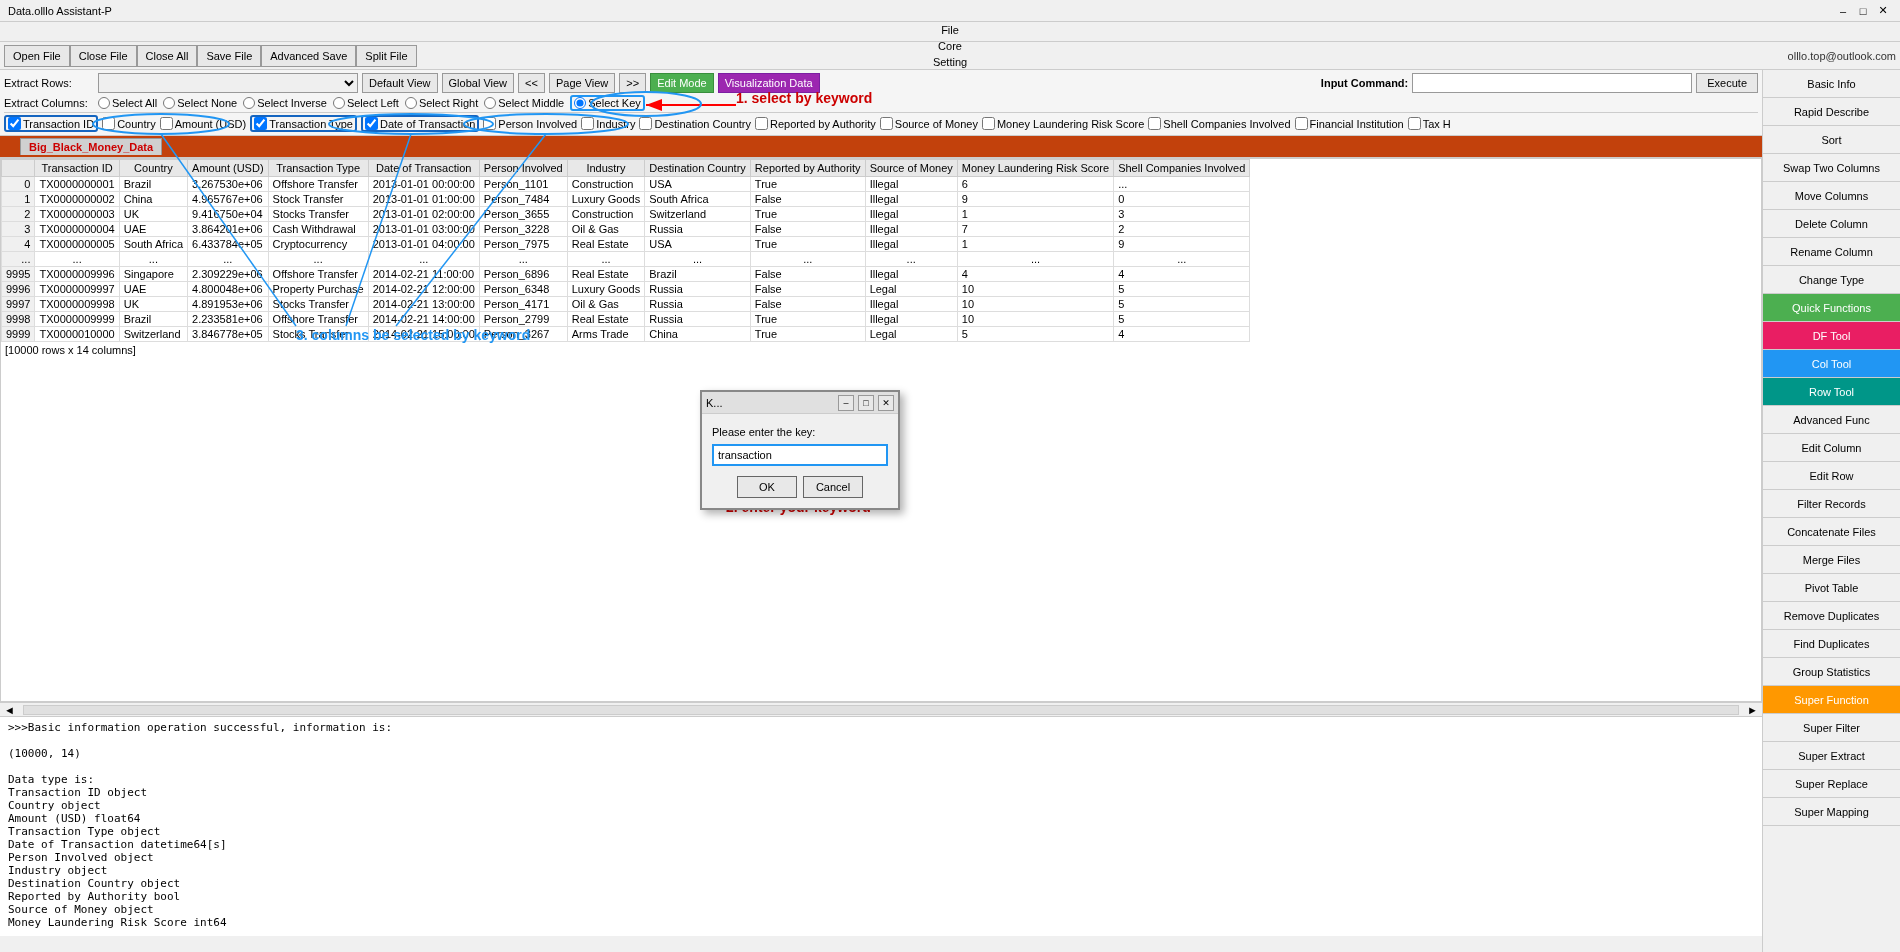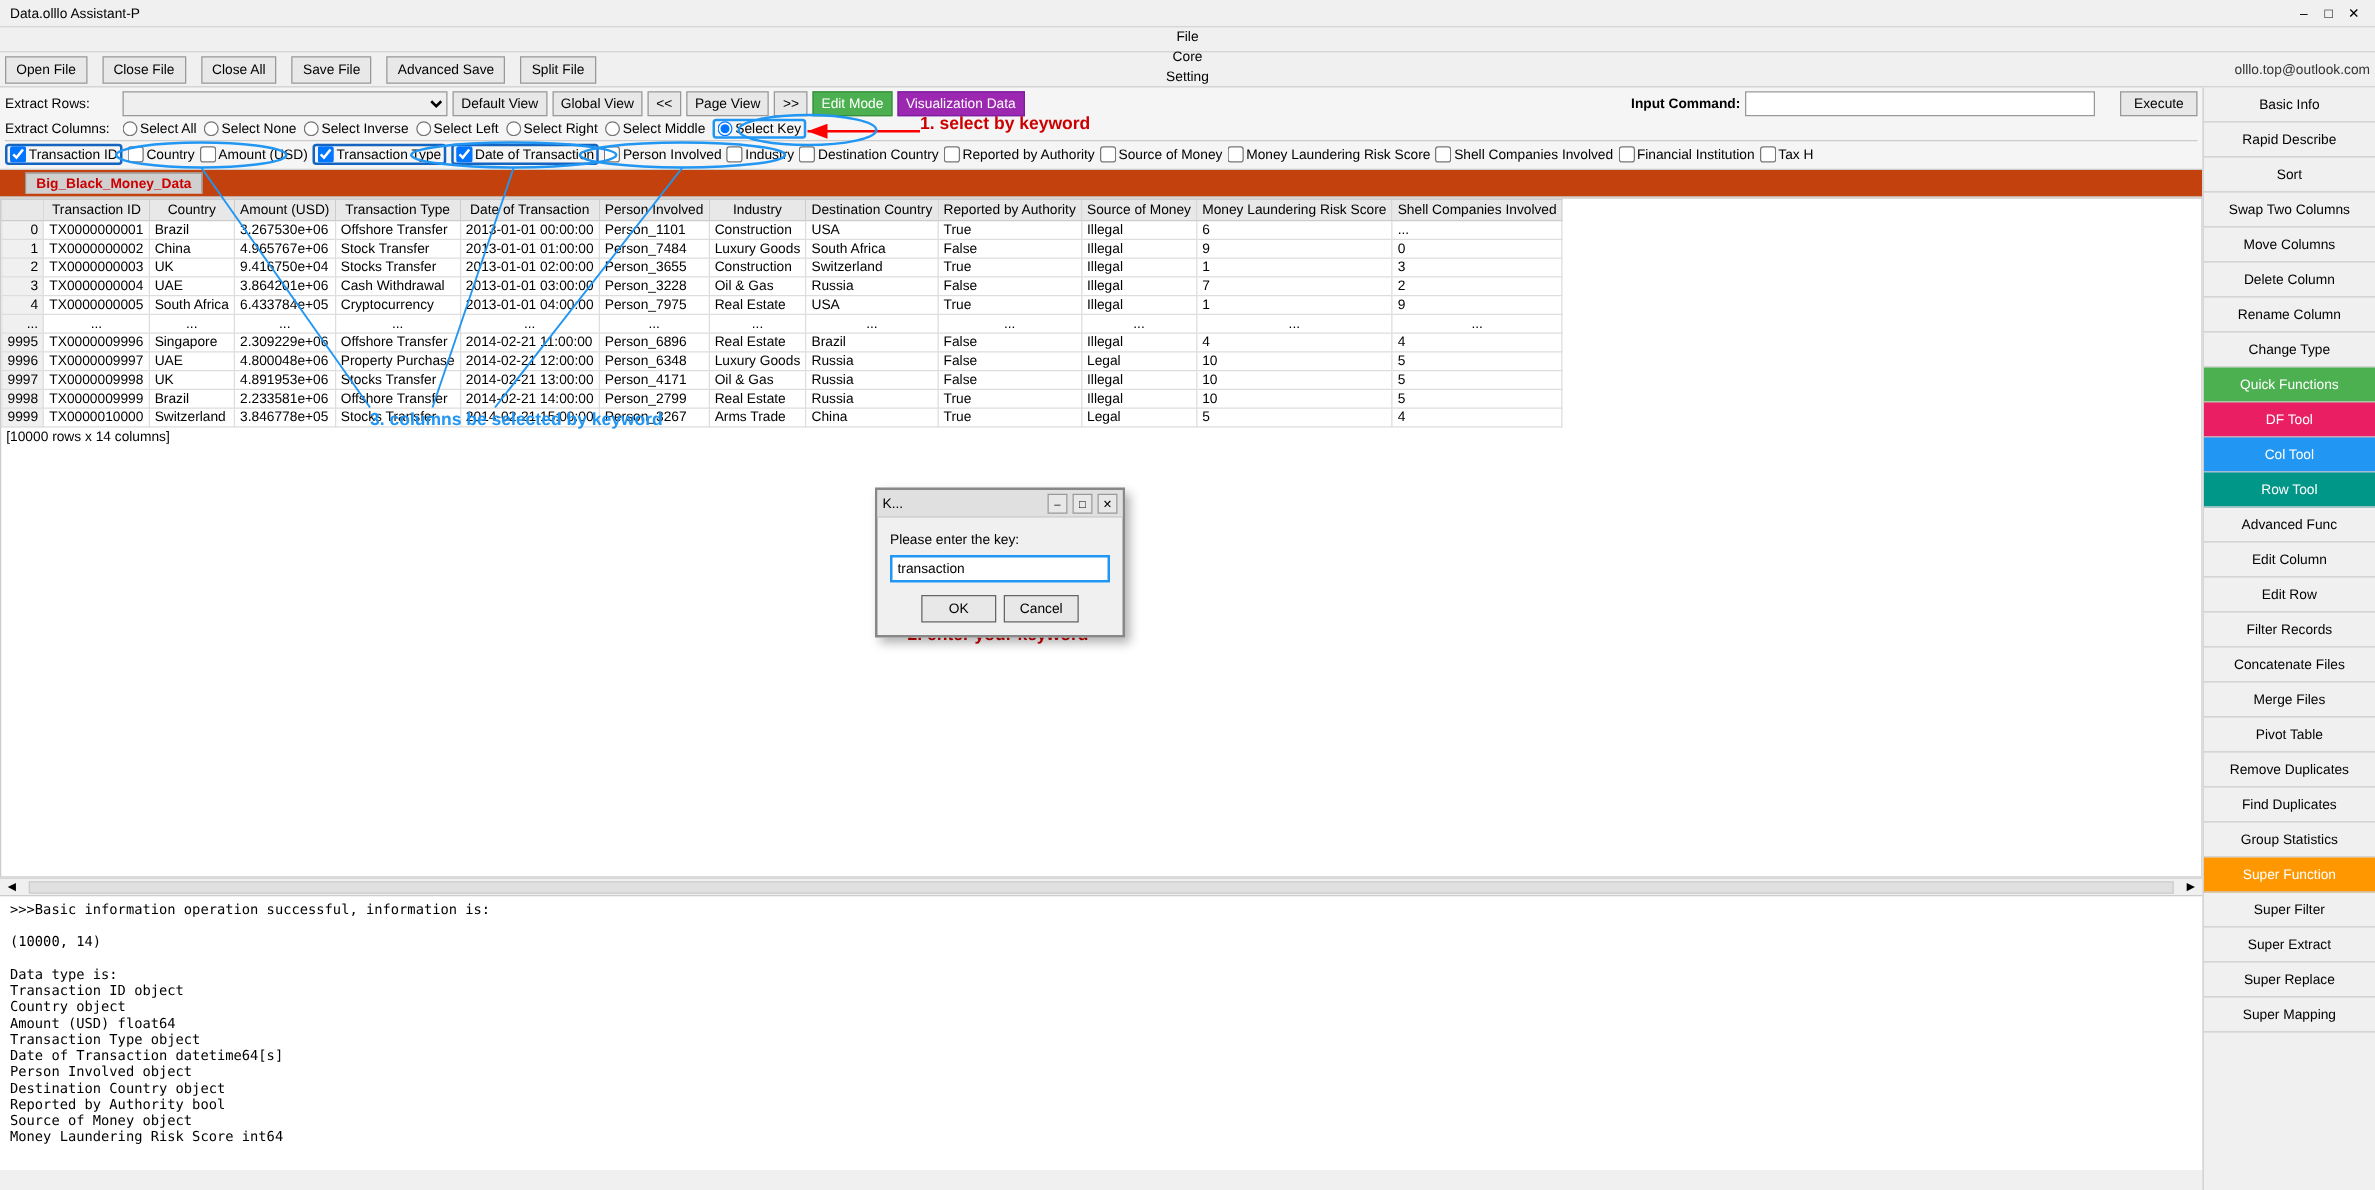--- a/index.html
+++ b/index.html
@@ -8,21 +8,21 @@
     
     #titlebar { background: #f0f0f0; height: 22px; display: flex; align-items: center; justify-content: space-between; padding: 0 8px; border-bottom: 1px solid #ccc; }
     #titlebar .controls { display: flex; gap: 2px; }
     #titlebar .controls span { width: 18px; height: 18px; display: flex; align-items: center; justify-content: center; cursor: pointer; font-size: 11px; }
     
     
     #menubar { background: #f0f0f0; height: 20px; display: flex; align-items: center; padding: 0 4px; border-bottom: 1px solid #ccc; flex-direction: column; }
     #menubar span { padding: 2px 8px; cursor: pointer; font-size: 11px; }
     
     
-    #toolbar { background: #f0f0f0; height: 28px; display: flex; align-items: center; padding: 2px 4px; gap: 12px; border-bottom: 1px solid #ccc; }
+    #toolbar { background: #f0f0f0; height: 28px; display: flex; align-items: center; padding: 2px 4px; gap: 0; border-bottom: 1px solid #ccc; }
     .toolbar-btn { height: 22px; padding: 2px 8px; font-size: 11px; border: 1px solid #999; background: #e8e8e8; cursor: pointer; white-space: nowrap; }
     .email-label { margin-left: auto; font-size: 11px; color: #333; }
     
     
     #main-layout { display: flex; height: calc(952px - 22px - 20px - 28px); }
     
     
     #content-area { flex: 1; display: flex; flex-direction: column; overflow: hidden; }
     
     
@@ -34,21 +34,21 @@
     .view-btn.active { background: #4CAF50; color: white; border-color: #388E3C; }
     .view-btn.vis { background: #9C27B0; color: white; border-color: #7B1FA2; }
     .nav-btn { height: 20px; padding: 1px 6px; font-size: 11px; border: 1px solid #999; background: #e8e8e8; cursor: pointer; }
     .radio-group { display: flex; align-items: center; gap: 6px; font-size: 11px; }
     .radio-group label { display: flex; align-items: center; gap: 2px; cursor: pointer; }
     .radio-group input[type=radio] { width: 12px; height: 12px; }
     .checkbox-group { display: flex; align-items: center; gap: 4px; font-size: 11px; flex-wrap: wrap; }
     .checkbox-group label { display: flex; align-items: center; gap: 2px; cursor: pointer; white-space: nowrap; }
     .col-checkbox-key { border: 2px solid #2196F3; border-radius: 3px; padding: 0 2px; }
     .input-cmd { height: 20px; font-size: 11px; border: 1px solid #999; width: 280px; }
-    .exec-btn { height: 20px; padding: 1px 10px; font-size: 11px; border: 1px solid #999; background: #e8e8e8; cursor: pointer; margin-left: 16px; }
+    .exec-btn { height: 20px; padding: 1px 10px; font-size: 11px; border: 1px solid #999; background: #e8e8e8; cursor: pointer; }
     
     
     #file-tab { background: #d0d0d0; padding: 2px 8px; font-size: 11px; border: 1px solid #999; border-bottom: none; display: inline-block; cursor: pointer; color: #cc0000; font-weight: bold; }
     
     
     #table-area { flex: 1; overflow: auto; background: white; border: 1px solid #ccc; margin: 0; position: relative; }
     table { border-collapse: collapse; font-size: 11px; width: max-content; }
     table th { background: #e8e8e8; border: 1px solid #ccc; padding: 2px 4px; white-space: nowrap; font-weight: normal; position: sticky; top: 0; z-index: 2; }
     table td { border: 1px solid #ddd; padding: 1px 4px; white-space: nowrap; }
     table td:first-child { background: #f0f0f0; text-align: right; }
@@ -377,20 +377,21 @@
           <div>&nbsp;</div>
           <div>(10000, 14)</div>
           <div>&nbsp;</div>
           <div>Data type is:</div>
           <div>Transaction ID                      object</div>
           <div>Country                             object</div>
           <div>Amount (USD)                        float64</div>
           <div>Transaction Type                    object</div>
           <div>Date of Transaction           datetime64[s]</div>
           <div>Person Involved                     object</div>
+          <div>Industry                            object</div>
           <div>Destination Country                 object</div>
           <div>Reported by Authority                 bool</div>
           <div>Source of Money                     object</div>
           <div>Money Laundering Risk Score          int64</div>
         </div>
     </div>
   </div>
 
   <div id="sidebar">
     <div class="sidebar-btn">Basic Info</div>

